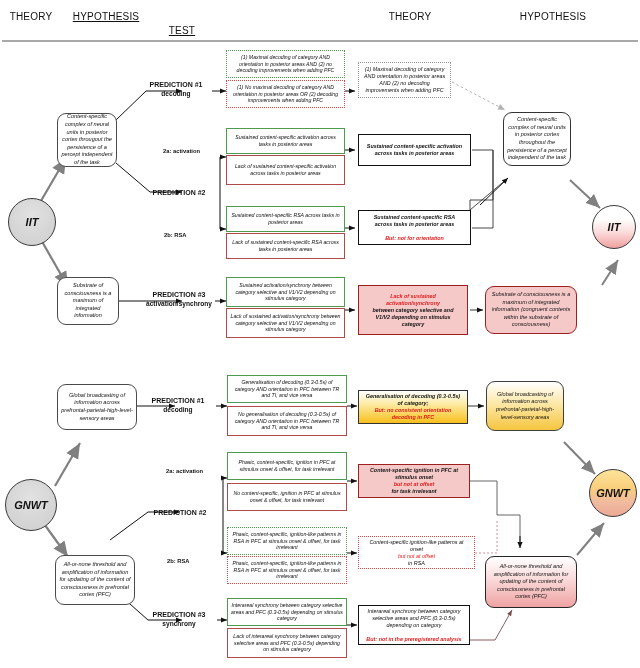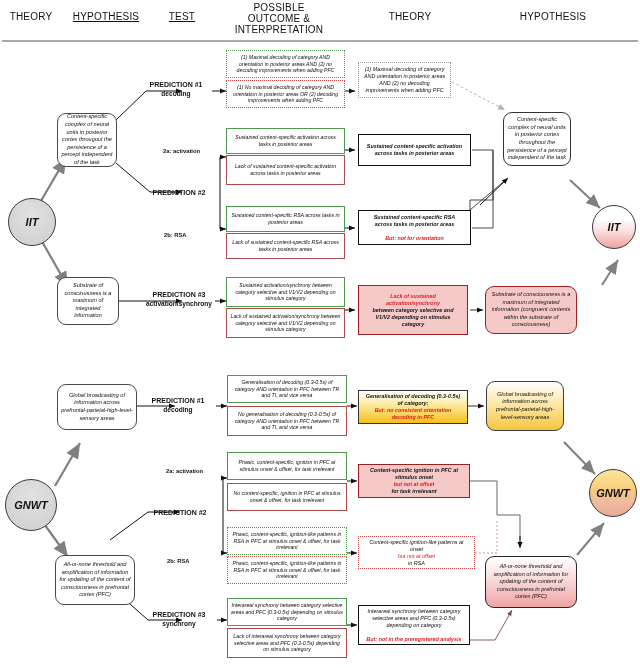--- a/index.html
+++ b/index.html
@@ -56,26 +56,21 @@
   .red{color:#e01b1b;}
   .redb{color:#e01b1b;font-weight:bold;}
 </style>
 </head>
 <body>
 
 <div id="root">
 
   <div class="hdr" style="left:0px;top:11px;width:62px;">THEORY</div>
   <div class="hdr" style="left:58px;top:11px;width:96px;text-decoration:underline;">HYPOTHESIS</div>
-  <div class="hdr" style="left:147px;top:11px;width:70px;text-decoration:underline;">TEST</div>
-  <div class="hdr" style="left:213px;top:2px;width:132px;">
-    <div>POSSIBLE</div>
-    <div>OUTCOME &amp;</div>
-    <div>INTERPRETATION</div>
-  </div>
+  <div class="hdr" style="left:147px;top:25px;width:70px;text-decoration:underline;">TEST</div>
   <div class="hdr" style="left:350px;top:11px;width:120px;">THEORY</div>
   <div class="hdr" style="left:488px;top:11px;width:130px;">HYPOTHESIS</div>
 
   <svg class="layer" viewBox="0 0 640 668">
     <defs>
       <marker id="ab" markerWidth="7" markerHeight="7" refX="6" refY="3" orient="auto">
         <path d="M0,0.4 L6,3 L0,5.6 z" fill="#111"></path>
       </marker>
       <marker id="ag" markerWidth="9" markerHeight="9" refX="7" refY="3.5" orient="auto">
         <path d="M0,0.4 L7,3.5 L0,6.6 z" fill="#808080"></path>

